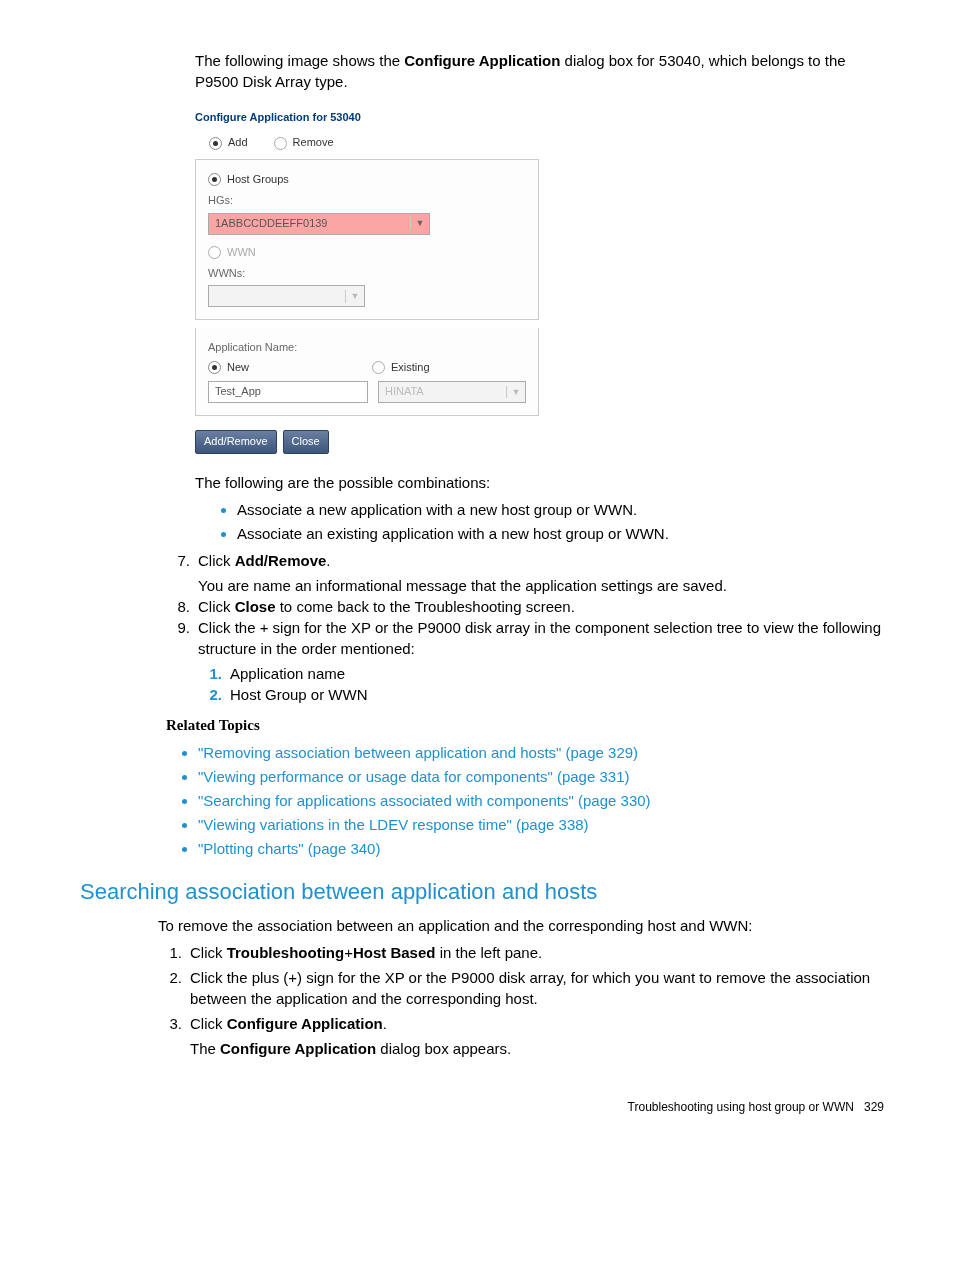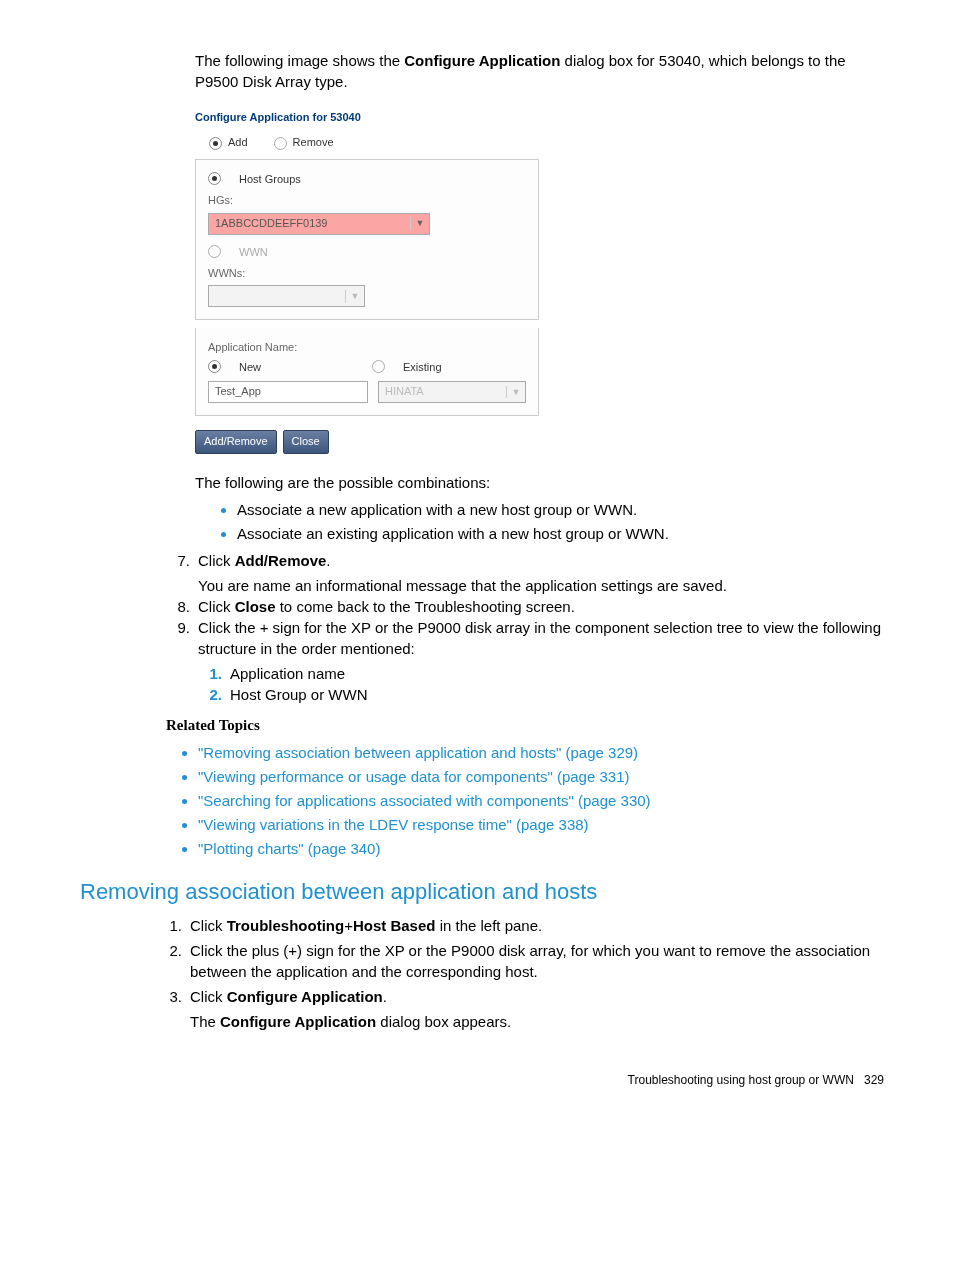--- a/index.html
+++ b/index.html
@@ -135,21 +135,21 @@
     margin-top: 40px;
     font-size: 12px;
     text-align: right;
     padding-right: 10px;
   }
   .bold { font-weight: bold; }
   .olrow { display:flex; }
   .olrow .num { width:24px; flex-shrink:0; text-align:right; padding-right:8px; }
   .olrow .body { flex:1; }
   .olrow.blue .num { color:#1f90d0; font-weight:bold; }
-  .flex-radio-row { display:flex; gap:18px; }
+  .flex-radio-row { display:flex; align-items:center; gap:6px; }
 </style>
 </head>
 <body>
 
 <div class="content-block">
   <span>The following image shows the </span><span class="bold">Configure Application</span><span> dialog box for 53040, which belongs to the P9500 Disk Array type.</span>
 </div>
 
 <div class="dialog-image">
   <div class="dialog-title">Configure Application for 53040</div>
@@ -251,23 +251,24 @@
   <div class="related-topics-title">Related Topics</div>
 </div>
 <ul class="bullets" style="margin-left:86px; padding-left:32px">
   <li><span class="link">"Removing association between application and hosts" (page 329)</span></li>
   <li><span class="link">"Viewing performance or usage data for components" (page 331)</span></li>
   <li><span class="link">"Searching for applications associated with components" (page 330)</span></li>
   <li><span class="link">"Viewing variations in the LDEV response time" (page 338)</span></li>
   <li><span class="link">"Plotting charts" (page 340)</span></li>
 </ul>
 
-<h2 class="section">Removing association between application and hosts</h2>
+<h2 class="section">Searching association between application and hosts</h2>
 
 <div style="margin-left:78px; margin-right:10px;">
+  <div>To remove the association between an application and the corresponding host and WWN:</div>
 
   <div class="olrow" style="margin-top:6px">
     <div class="num">1.</div>
     <div class="body">
       <span>Click </span><span class="bold">Troubleshooting</span><span>+</span><span class="bold">Host Based</span><span> in the left pane.</span>
     </div>
   </div>
 
   <div class="olrow" style="margin-top:4px">
     <div class="num">2.</div>

